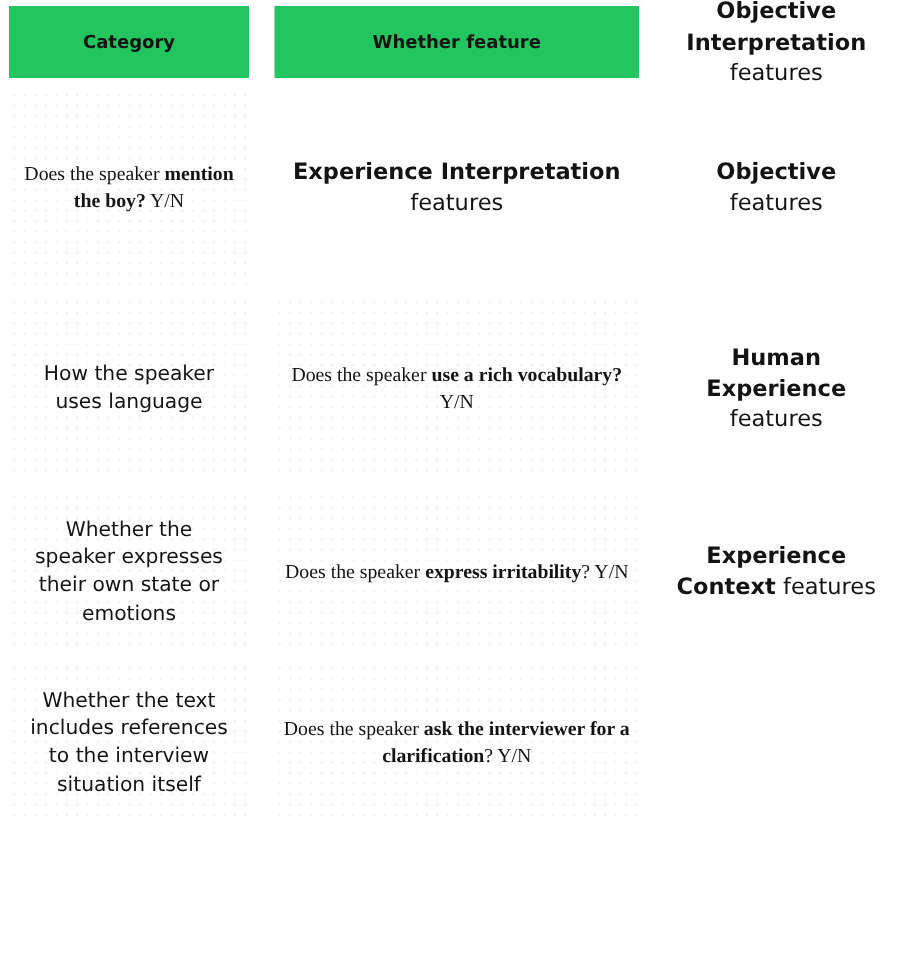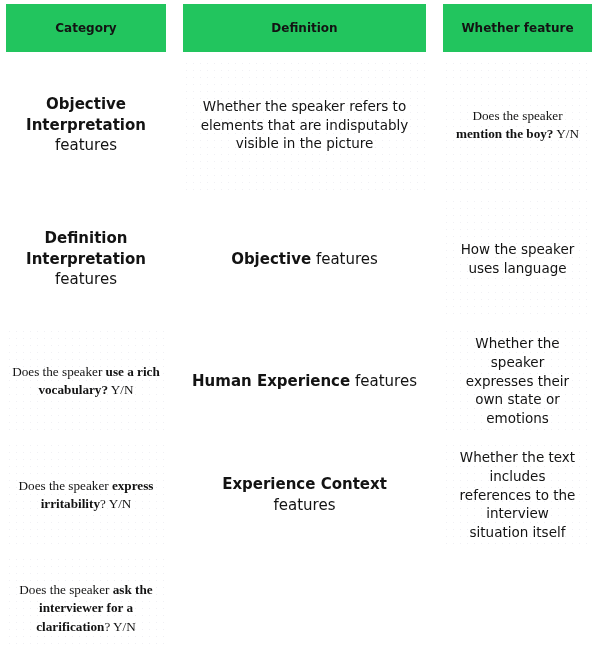--- a/index.html
+++ b/index.html
@@ -86,39 +86,33 @@
 </style>
 </head>
 <body>
 
 <div id="table-root">
   <div class="table-grid">
 
     <div class="cell header-cell c1">
       <span class="cell-text">Category</span>
     </div>
-    <div class="cell header-cell c2">
-      <span class="cell-text">Definition</span>
-    </div>
     <div class="cell header-cell c3">
       <span class="cell-text">Whether feature</span>
     </div>
 
     <div class="cell cat-cell c1 r1">
       <span class="cell-text"><span class="strong">Objective Interpretation</span> <span>features</span></span>
     </div>
-    <div class="cell def-cell c2 r1 textured">
-      <span class="cell-text">Whether the speaker refers to elements that are indisputably visible in the picture</span>
-    </div>
     <div class="cell ex-cell c3 r1 textured">
       <span class="cell-text"><span>Does the speaker </span><span class="strong">mention the boy?</span><span> Y/N</span></span>
     </div>
 
     <div class="cell cat-cell c1 r2">
-      <span class="cell-text"><span class="strong">Definition Interpretation</span> <span>features</span></span>
+      <span class="cell-text"><span class="strong">Experience Interpretation</span> <span>features</span></span>
     </div>
 
     <div class="cell cat-cell c1 r3">
       <span class="cell-text"><span class="strong">Objective</span> <span>features</span></span>
     </div>
     <div class="cell def-cell c2 r3 textured">
       <span class="cell-text">How the speaker uses language</span>
     </div>
     <div class="cell ex-cell c3 r3 textured">
       <span class="cell-text"><span>Does the speaker </span><span class="strong">use a rich vocabulary?</span><span> Y/N</span></span>

